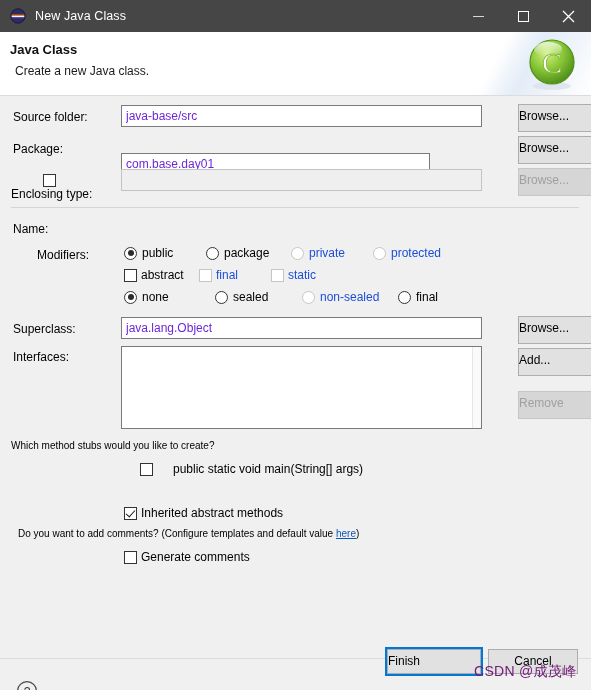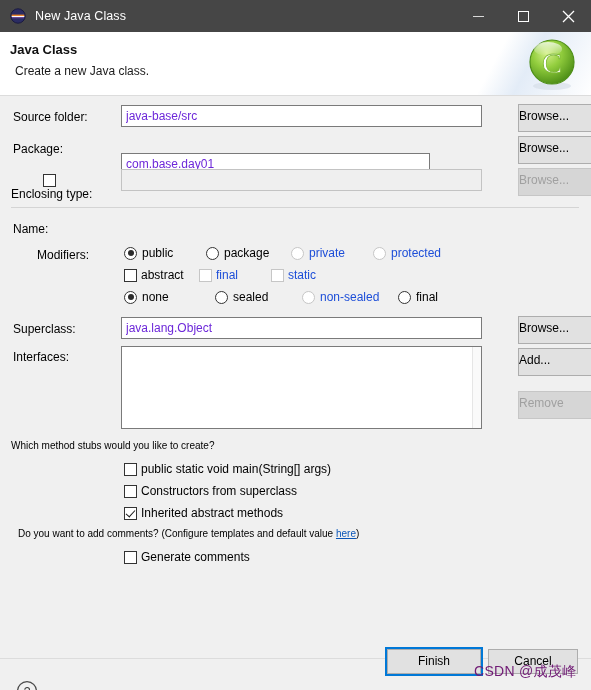--- a/index.html
+++ b/index.html
@@ -276,21 +276,20 @@
     top: 649px;
     width: 94px;
     height: 25px;
     box-sizing: border-box;
     background: #e1e1e1;
     border: 1px solid #adadad;
     outline: 2px solid #0078d7;
     outline-offset: 0px;
     font-size: 12px;
     line-height: 23px;
-    text-align: center;
     cursor: default;
   }
   .btn-cancel {
     position: absolute;
     left: 488px;
     top: 649px;
     width: 90px;
     height: 25px;
     box-sizing: border-box;
     background: #e1e1e1;
@@ -446,27 +445,23 @@
 
     <div class="lbl" style="left:13px; top:254px;">Interfaces:</div>
     <div class="listbox" style="left:121px; top:250px; width:361px; height:83px;">
       <div class="track"></div>
     </div>
     <div class="btn" style="left:490px; top:252px; width:88px;">Add...</div>
     <div class="btn dis" style="left:490px; top:295px; width:88px;">Remove</div>
 
     <div class="qtext" style="left:11px; top:344px;">Which method stubs would you like to create?</div>
 
-    <div class="ctl" style="left:124px; top:366px;">
+    <div class="ctl" style="left:140px; top:366px;gap:16px;">
       <span class="cbox"></span>
       <span>public static void main(String[] args)</span>
-    </div>
-    <div class="ctl" style="left:124px; top:388px;">
-      <span class="cbox"></span>
-      <span>Constructors from superclass</span>
     </div>
     <div class="ctl" style="left:124px; top:410px;">
       <span class="cbox on"></span>
       <span>Inherited abstract methods</span>
     </div>
 
     <div class="qtext" style="left:18px; top:432px;">
       <span>Do you want to add comments? (Configure templates and default value </span><span class="link">here</span><span>)</span>
     </div>
 

